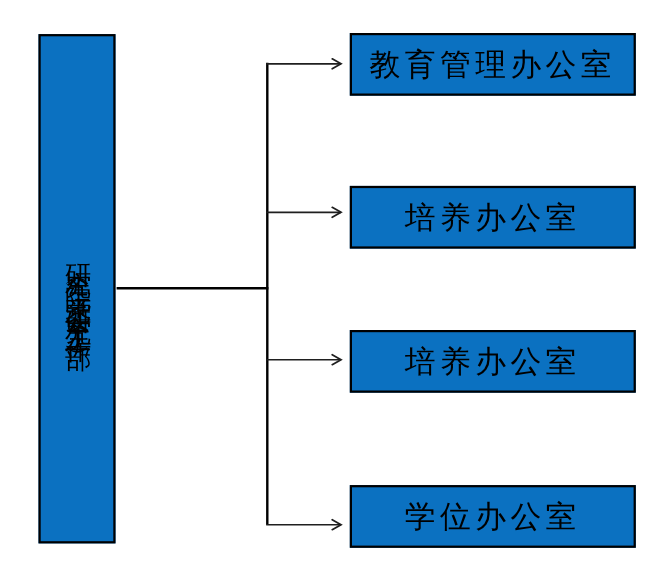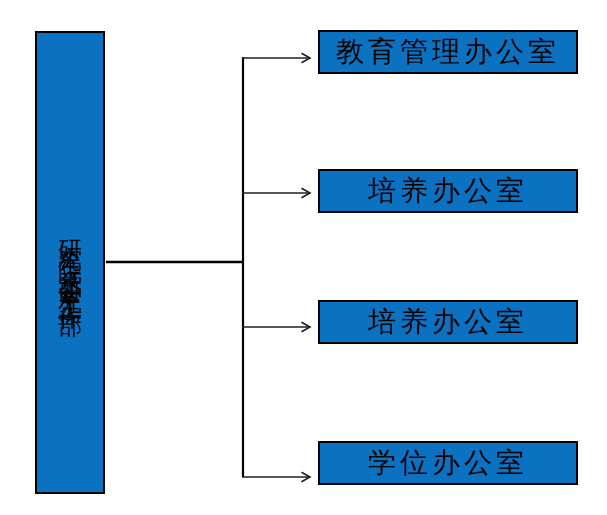--- a/index.html
+++ b/index.html
@@ -43,21 +43,21 @@
     writing-mode: vertical-rl;
     text-orientation: mixed;
     font-size: 24px;
     letter-spacing: 6px;
     line-height: 1;
     white-space: nowrap;
   }
   .office-box {
     left: 318px;
     width: 260px;
-    height: 44px;
+    height: 57px;
     font-size: 28px;
     letter-spacing: 4px;
     white-space: nowrap;
   }
   .office-1 { top: 30px; }
   .office-2 { top: 169px; }
   .office-3 { top: 300px; }
   .office-4 { top: 441px; }
 </style>
 </head>

